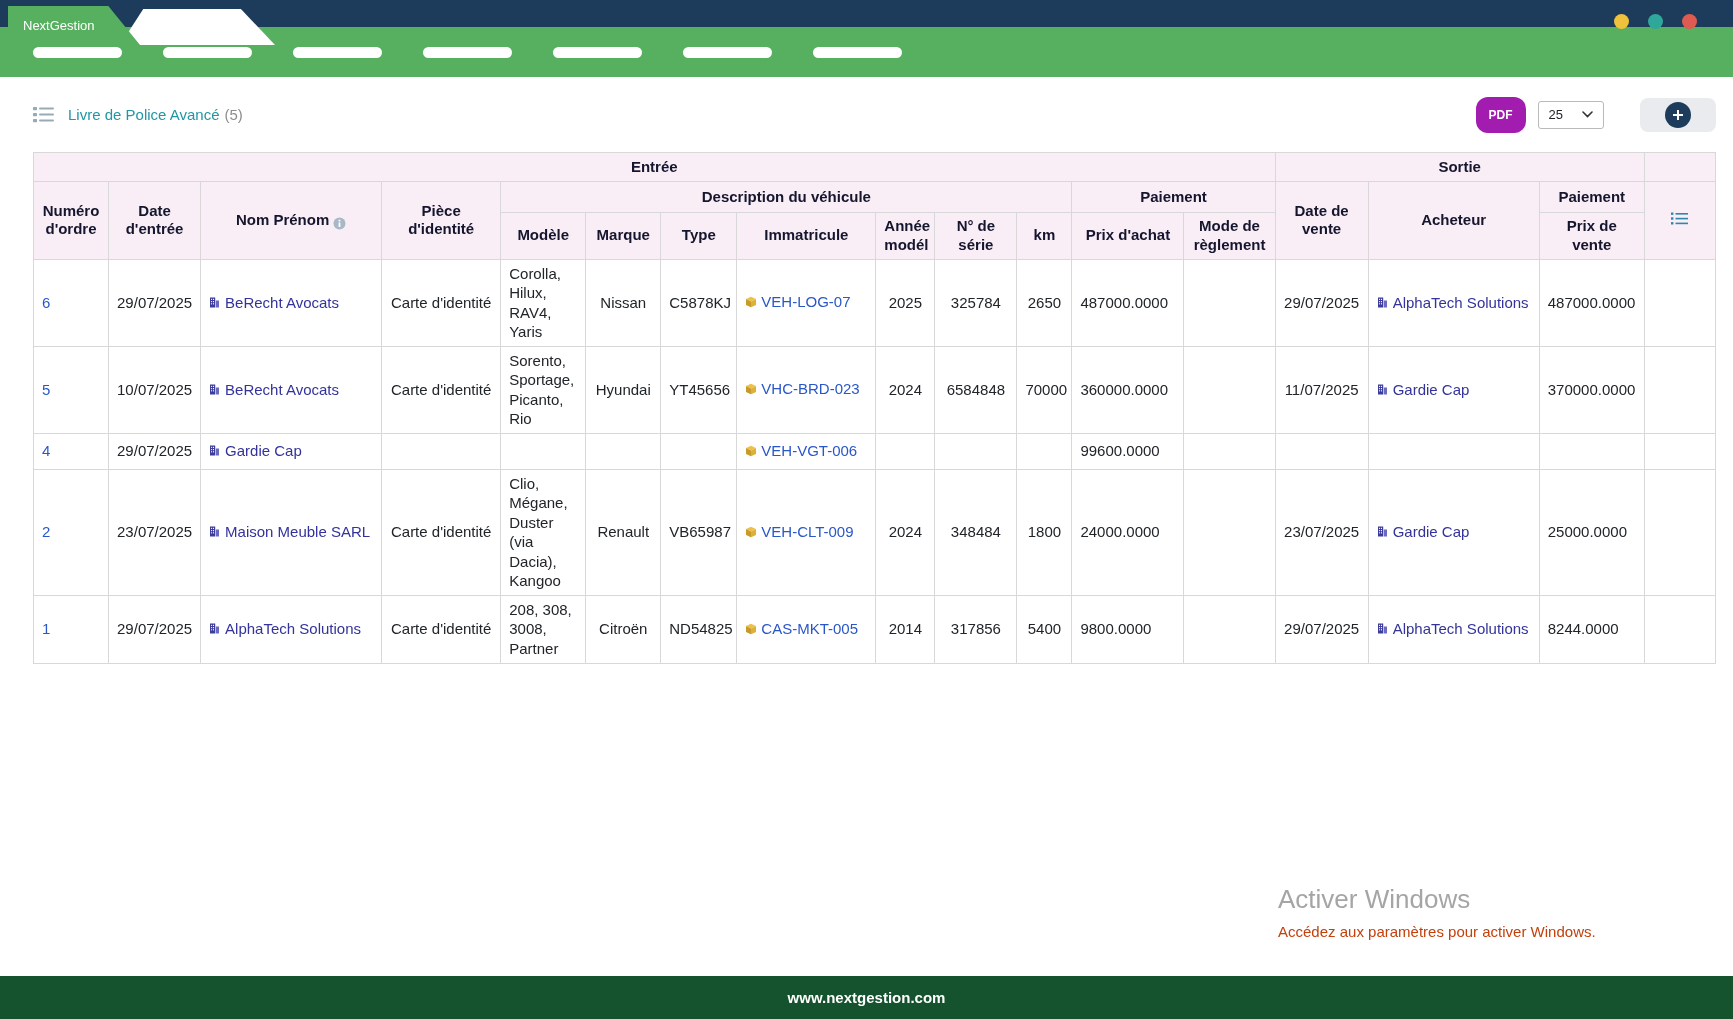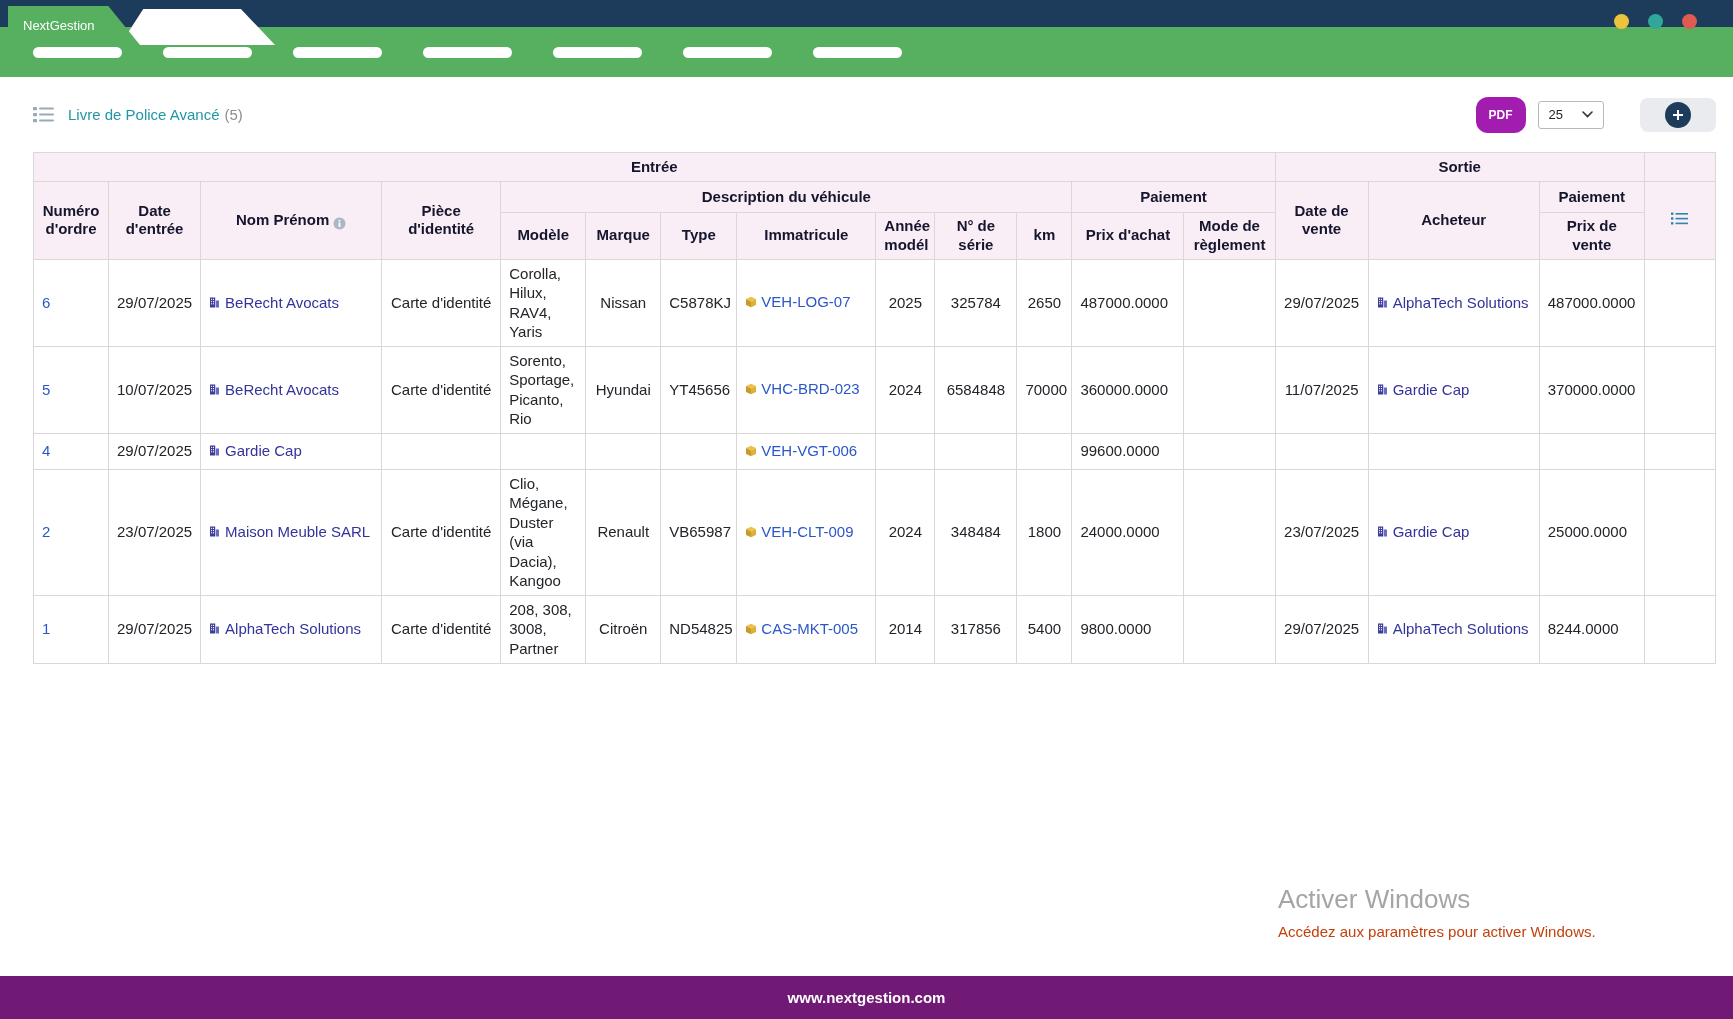--- a/index.html
+++ b/index.html
@@ -51,21 +51,21 @@
   .entity{display:inline-flex;align-items:center;gap:5px;color:#33339b;}
   .vehicle{display:inline-flex;align-items:center;gap:4px;color:#2a57c8;}
   .icon{display:inline-flex;flex:none;align-items:center;}
 
   
   .watermark{position:absolute;left:1278px;top:884px;}
   .wm-title{font-size:26px;color:#a5a5a5;}
   .wm-sub{font-size:15px;color:#c2410c;margin-top:8px;}
 
   
-  .footer{position:absolute;left:0;bottom:0;width:100%;height:43px;background:#701a75;
+  .footer{position:absolute;left:0;bottom:0;width:100%;height:43px;background:#14532d;
           display:flex;align-items:center;justify-content:center;}
   .footer-url{color:#fff;font-size:15px;font-weight:bold;}
 </style>
 </head>
 <body>
 
 <div class="topbar">
   <div class="tab-green">
     <span class="brand">NextGestion</span>
   </div>

